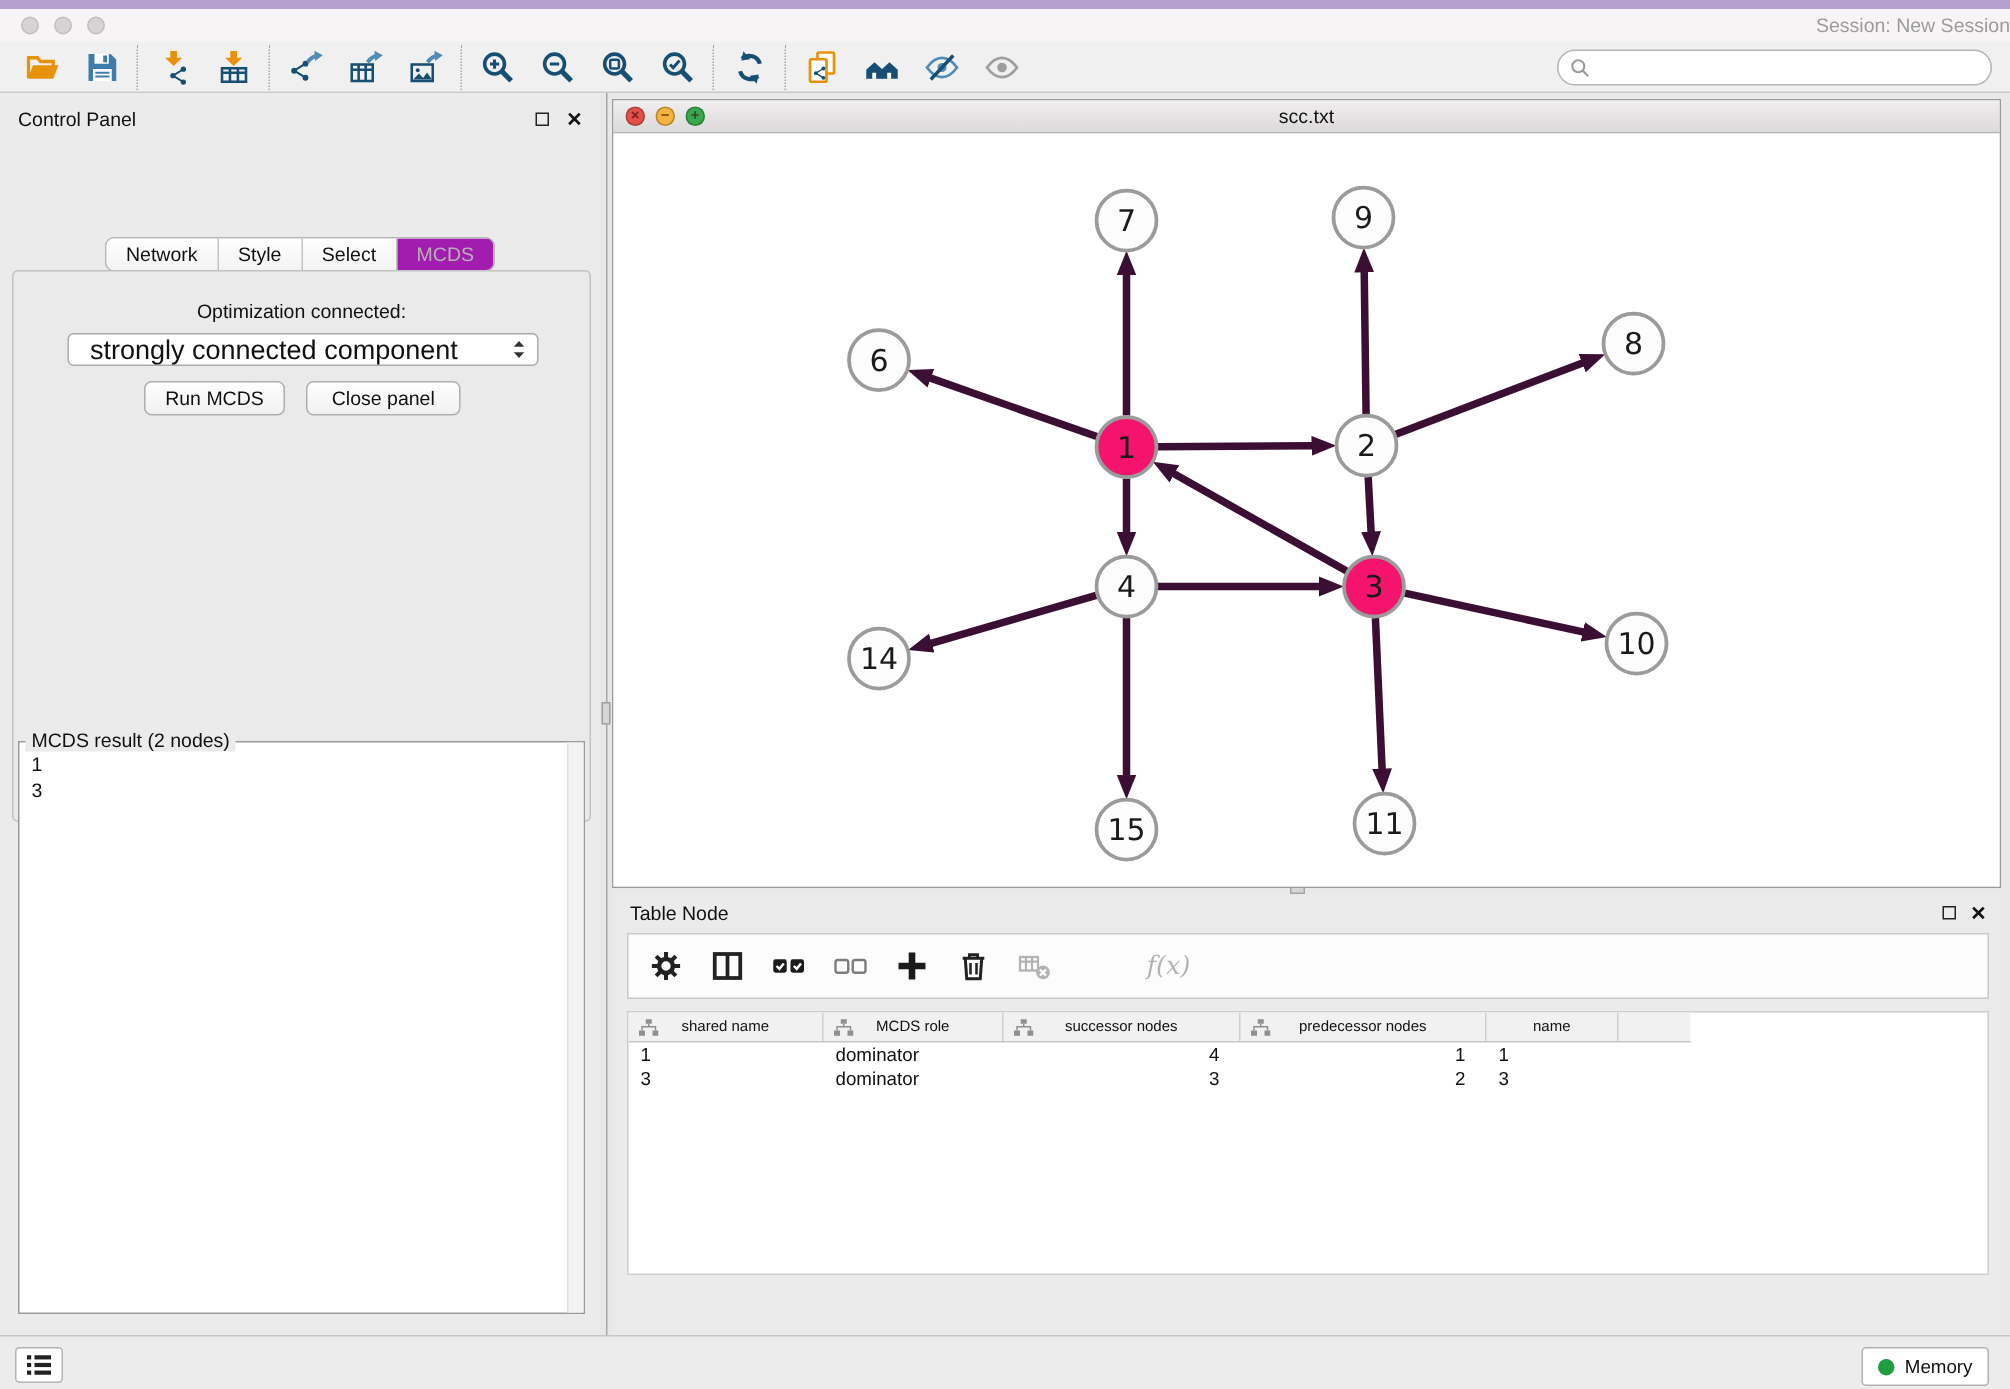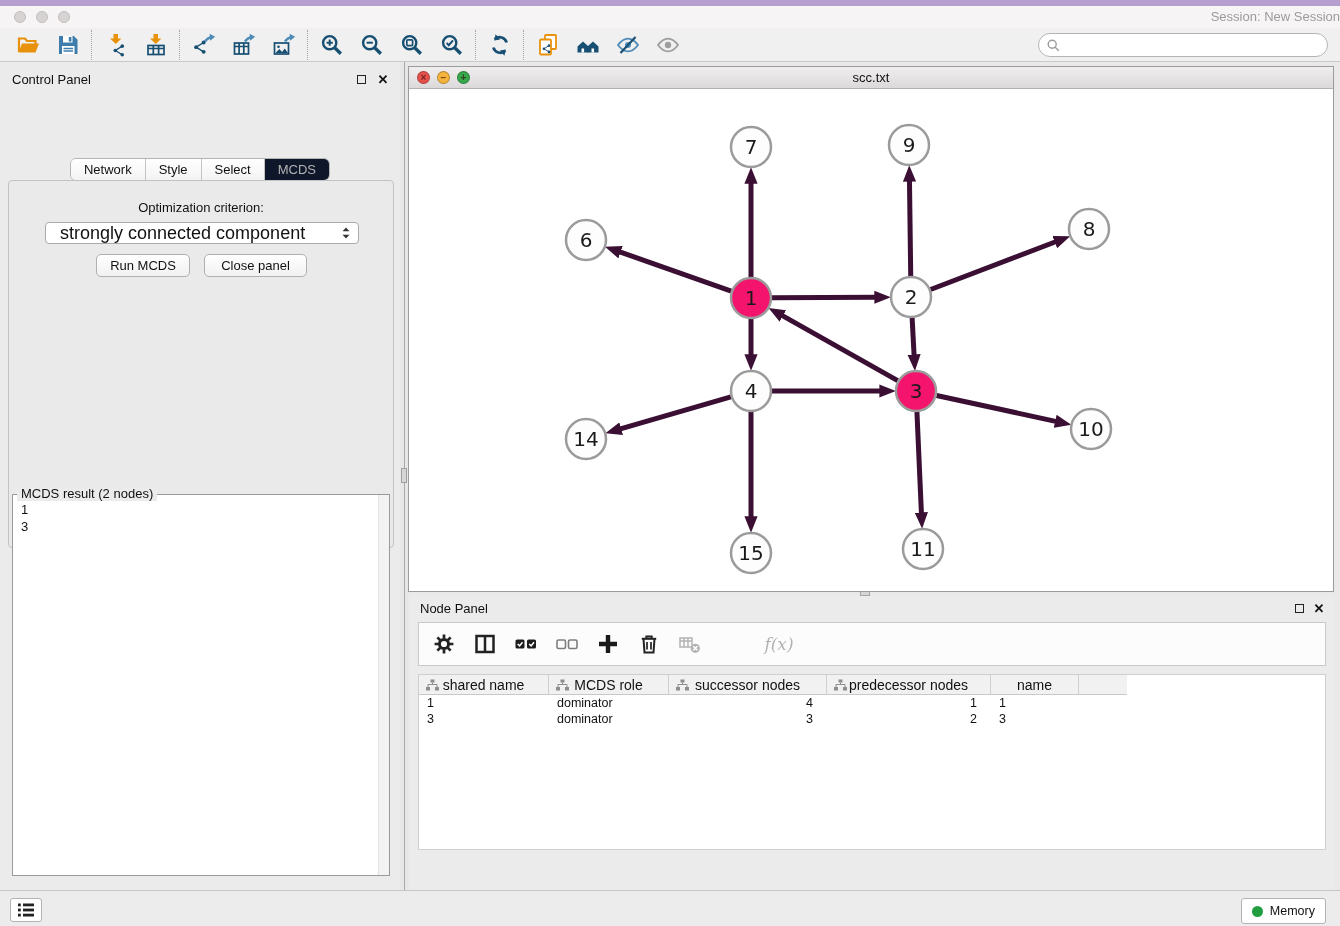--- a/index.html
+++ b/index.html
@@ -25,21 +25,21 @@
   .control-panel { position:absolute; left:0; top:62px; width:400px; height:828px; background:#ebebeb; }
   .panel-head { position:relative; height:30px; }
   .panel-head .ph-title { position:absolute; left:12px; top:10px; font-size:13px; color:#111; }
   .panel-btn { position:absolute; top:10px; width:14px; height:14px; border:none; background:transparent; cursor:pointer; display:flex; align-items:center; justify-content:center; }
   .float-glyph { display:inline-block; width:9px; height:9px; border:1.5px solid #222; }
   .close-glyph { font-size:13px; font-weight:bold; color:#111; line-height:1; }
   .cp-tabs { position:absolute; left:0; top:96px; width:400px; display:flex; justify-content:center; }
   .tabset { display:flex; border:1px solid #b4b4b4; border-radius:6px; overflow:hidden; background:#fff; }
   .tab { padding:3px 13px; font-size:13px; color:#111; background:linear-gradient(#ffffff,#f3f3f3); border-right:1px solid #c3c3c3; cursor:pointer; white-space:nowrap; }
   .tab:last-child { border-right:none; }
-  .tab.sel { background:#0f172a; color:#b3b3b3; }
+  .tab.sel { background:#a21caf; color:#b3b3b3; }
   .cp-box { position:absolute; left:8px; top:118px; width:386px; height:368px; background:#eaeaea; border:1px solid #c2c2c2; border-radius:4px; }
   .opt-label { position:absolute; left:0; top:19px; width:100%; text-align:center; font-size:13px; color:#111; }
   .cp-select { position:absolute; left:36px; top:41px; width:314px; height:22px; background:#fff; border:1px solid #ababab; border-radius:4px; display:flex; align-items:center; padding:0 6px 0 14px; cursor:pointer; }
   .cp-select .sel-text { flex:1; font-size:18px; color:#111; }
   .cp-btn { position:absolute; top:73px; height:23px; background:linear-gradient(#ffffff,#f1f1f1); border:1px solid #b0b0b0; border-radius:5px; font-size:13px; color:#111; cursor:pointer; font-family:"Liberation Sans",sans-serif; }
   .mcds-fieldset { position:absolute; left:12px; top:432px; width:378px; height:382px; border:1px solid #9a9a9a; background:#fff; }
   .mcds-legend { position:absolute; left:4px; top:-9px; background:#ebebeb; padding:0 4px; font-size:13px; color:#111; }
   .result-lines { padding:6px 8px; font-size:13px; line-height:17px; color:#111; }
   .vscroll { position:absolute; right:0; top:0; bottom:0; width:11px; background:#f3f3f3; border-left:1px solid #e2e2e2; }
 
@@ -62,21 +62,21 @@
 
   
   .table-panel { position:absolute; left:410px; top:596px; width:924px; height:294px; background:#ebebeb; }
   .tp-head { position:relative; height:26px; }
   .tp-head .ph-title { position:absolute; left:10px; top:5px; font-size:13px; color:#111; }
   .tp-toolbar { position:absolute; left:8px; top:26px; width:908px; height:44px; background:#fcfcfc; border:1px solid #c9c9c9; display:flex; align-items:center; padding-left:12px; gap:15px; }
   .tp-btn { width:26px; height:26px; display:flex; align-items:center; justify-content:center; border:none; background:transparent; cursor:pointer; }
   .fx-text { font-family:"DejaVu Serif",serif; font-style:italic; font-size:17px; color:#b3b3b3; }
   .tp-table { position:absolute; left:8px; top:78px; width:908px; height:176px; background:#fff; border:1px solid #cfcfcf; overflow:hidden; }
   .th-row { position:relative; height:20px; width:708px; background:#f1f1f1; border-bottom:1px solid #c9c9c9; display:flex; }
-  .th-cell { position:relative; height:100%; border-right:1px solid #cfcfcf; display:flex; align-items:center; justify-content:center; font-size:14px; color:#111; }
+  .th-cell { position:relative; height:100%; border-right:1px solid #cfcfcf; display:flex; align-items:center; justify-content:center; font-size:10px; color:#111; }
   .th-cell .hier { position:absolute; left:7px; top:4px; }
   .tr-row { display:flex; height:16px; width:708px; }
   .td-cell { font-size:12.5px; color:#111; line-height:16px; padding:0 8px; overflow:hidden; white-space:nowrap; }
   .tp-tabs { position:absolute; left:50%; transform:translateX(-50%); top:268px; }
   .tp-tabs .tab.sel { background:#d8d8d8; color:#a9a9a9; }
 
   
   .statusbar { position:absolute; left:0; top:890px; width:1340px; height:36px; background:#ececec; border-top:1px solid #c6c6c6; }
   .list-btn { position:absolute; left:10px; top:7px; width:32px; height:24px; background:#fff; border:1px solid #b3b3b3; border-radius:3px; display:flex; align-items:center; justify-content:center; cursor:pointer; }
   .memory-btn { position:absolute; right:14px; top:7px; height:24px; padding:12px 10px; background:#fff; border:1px solid #b3b3b3; border-radius:3px; display:flex; align-items:center; gap:7px; font-size:12.5px; color:#111; cursor:pointer; font-family:"Liberation Sans",sans-serif; }
@@ -270,21 +270,21 @@
   </div>
   <div class="cp-tabs">
       <div class="tabset" id="cp-tabset">
         <div class="tab">Network</div>
         <div class="tab">Style</div>
         <div class="tab">Select</div>
         <div class="tab sel">MCDS</div>
       </div>
     </div>
   <div class="cp-box">
-    <div class="opt-label">Optimization criterion:</div>
+    <div class="opt-label">Optimization connected:</div>
     <div class="cp-select">
       <span class="sel-text">strongly connected component</span>
       <svg width="12" height="14" viewBox="0 0 12 14">
           <path d="M2.5 5.2L6 1.4l3.5 3.8z" fill="#333"></path>
           <path d="M2.5 8.8L6 12.6 9.5 8.8z" fill="#333"></path>
         </svg>
     </div>
     <button class="cp-btn" style="left:87px;width:94px;">Run MCDS</button>
     <button class="cp-btn" style="left:195px;width:103px;">Close panel</button>
   </div>
@@ -360,21 +360,21 @@
         <circle cx="342" cy="464" r="20" fill="#FDFDFD" stroke="#9B9B9B" stroke-width="2.5"></circle>
         <text x="342" y="471" text-anchor="middle" font-size="20" font-family="DejaVu Sans, sans-serif" fill="#1A1A1A">15</text>
         <circle cx="514" cy="460" r="20" fill="#FDFDFD" stroke="#9B9B9B" stroke-width="2.5"></circle>
         <text x="514" y="467" text-anchor="middle" font-size="20" font-family="DejaVu Sans, sans-serif" fill="#1A1A1A">11</text>
       </svg>
   </div>
 </div>
 
 <div class="table-panel">
   <div class="tp-head">
-    <span class="ph-title">Node Panel</span>
+    <span class="ph-title">Table Node</span>
     <button class="panel-btn" style="right:28px;top:5px;">
         <span class="float-glyph"></span>
       </button>
     <button class="panel-btn" style="right:8px;top:5px;">
         <span class="close-glyph">✕</span>
       </button>
   </div>
   <div class="tp-toolbar" id="tp-toolbar">
       <button class="tp-btn">
         <svg width="24" height="24" viewBox="0 0 24 24">

